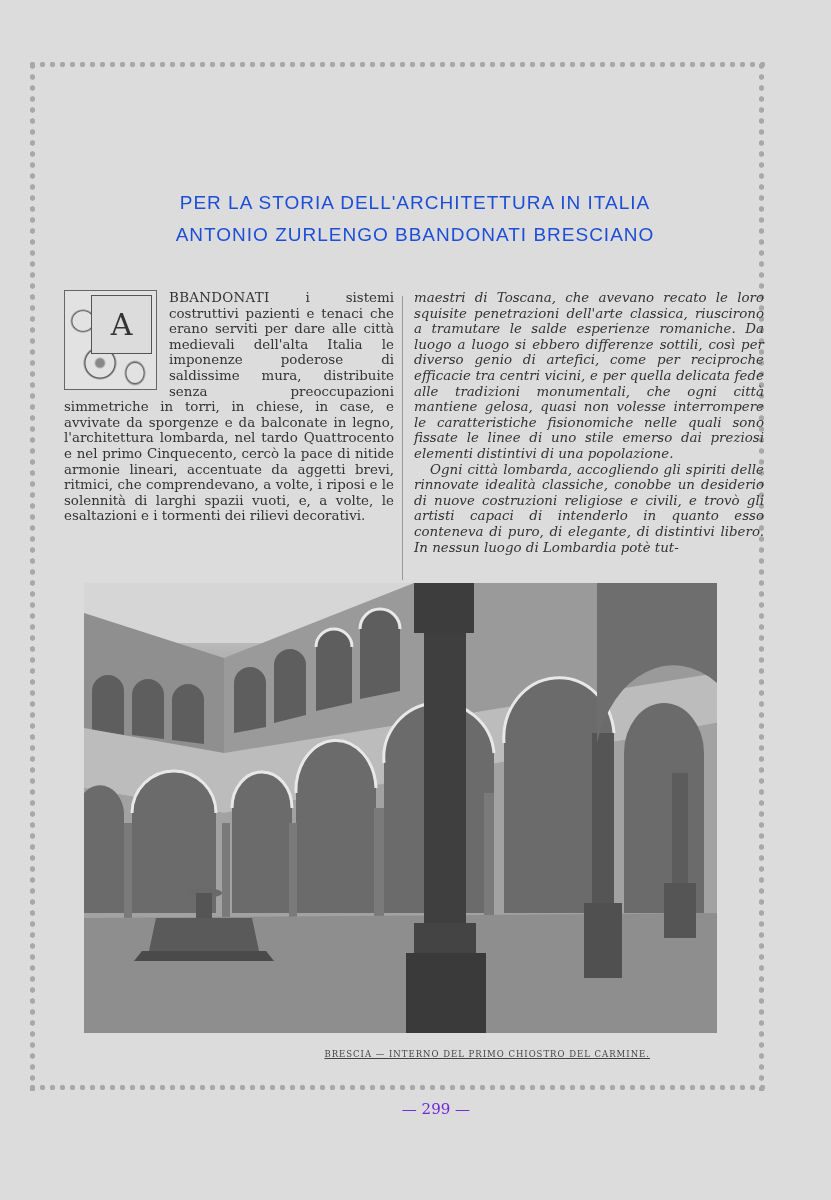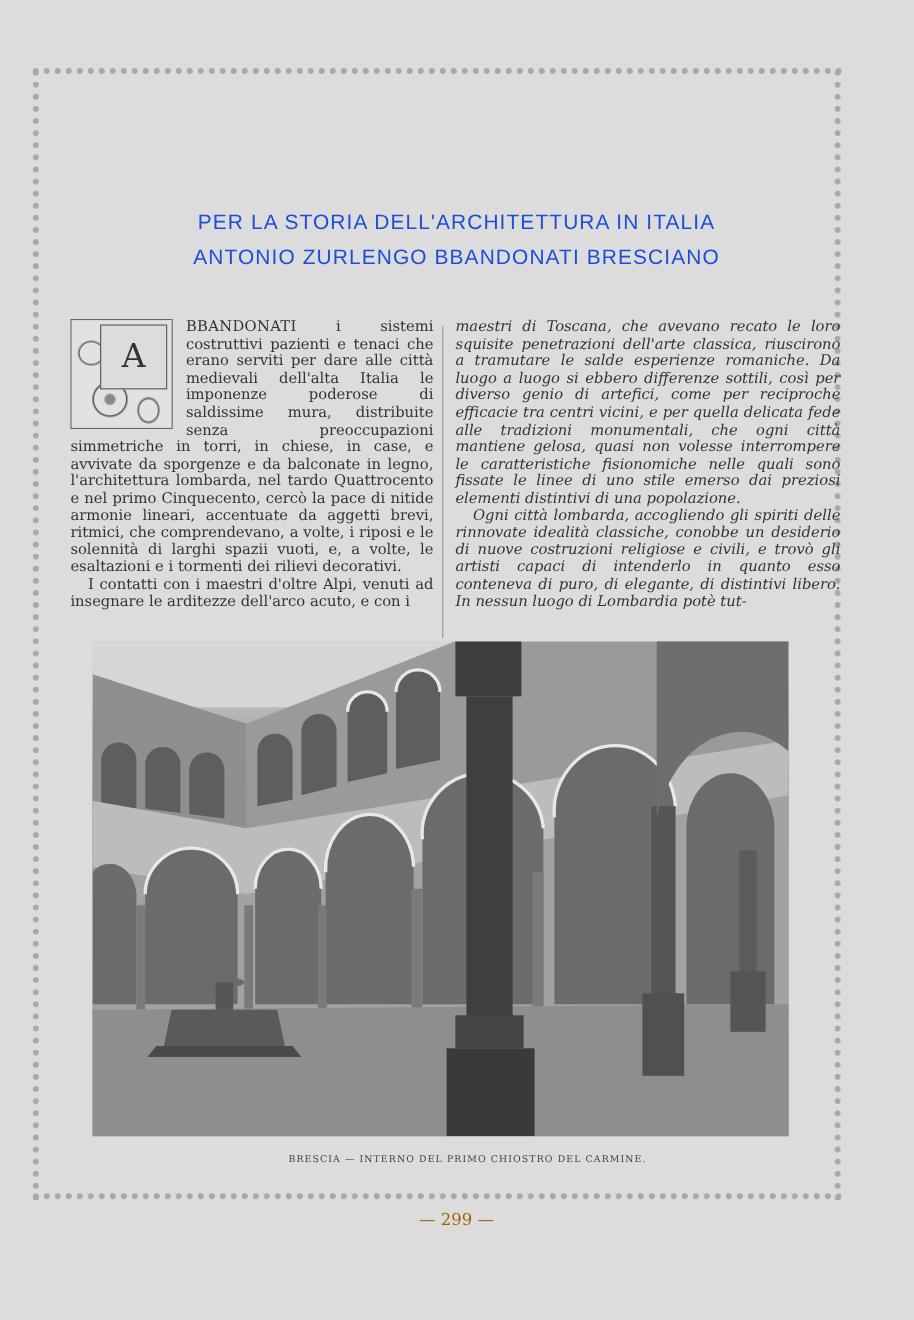--- a/index.html
+++ b/index.html
@@ -100,53 +100,53 @@
     width: 633px; height: 450px;
     overflow: hidden;
     background: linear-gradient(180deg, #d0d0d0 0%, #bdbdbd 12%, #8c8c8c 30%, #a7a7a7 55%, #9a9a9a 75%, #8b8b8b 100%);
   }
   .photo svg { display: block; }
 
   .caption {
     position: absolute;
     left: 200px; width: 450px;
     top: 1049px;
-    text-align: center;
+    text-align: right;
     font-size: 8.5px;
     letter-spacing: 1px;
     color: #444;
+    text-decoration: underline;
   }
   .pagenum {
     position: absolute;
     left: 360px; width: 110px;
     top: 1100px;
-    text-align: center;
+    text-align: right;
     font-size: 15px;
-    color: #a16207;
+    color: #6d28d9;
   }
 </style>
 </head>
 <body>
 
 <div class="frame">
   <div class="edge top"></div>
   <div class="edge bottom"></div>
   <div class="edge left"></div>
   <div class="edge right"></div>
 </div>
 
 <h1 class="title t1">PER LA STORIA DELL'ARCHITETTURA IN ITALIA</h1>
 <h2 class="title t2">ANTONIO ZURLENGO BBANDONATI BRESCIANO</h2>
 
 <div class="col col-left">
   <div class="dropcap">
     <div class="box">A</div>
   </div>
   <p class="first"><span class="lead-word">BBANDONATI</span><span> i sistemi costruttivi pazienti e tenaci che erano serviti per dare alle città medievali dell'alta Italia le imponenze poderose di saldissime mura, distribuite senza preoccupazioni simmetriche in torri, in chiese, in case, e avvivate da sporgenze e da balconate in legno, l'architettura lombarda, nel tardo Quattrocento e nel primo Cinquecento, cercò la pace di nitide armonie lineari, accentuate da aggetti brevi, ritmici, che comprendevano, a volte, i riposi e le solennità di larghi spazii vuoti, e, a volte, le esaltazioni e i tormenti dei rilievi decorativi.</span></p>
-  <p>I contatti con i maestri d'oltre Alpi, venuti ad insegnare le arditezze dell'arco acuto, e con i</p>
 </div>
 
 <div class="col-divider"></div>
 
 <div class="col col-right">
   <p class="first">maestri di Toscana, che avevano recato le loro squisite penetrazioni dell'arte classica, riuscirono a tramutare le salde esperienze romaniche. Da luogo a luogo si ebbero differenze sottili, così per diverso genio di artefici, come per reciproche efficacie tra centri vicini, e per quella delicata fede alle tradizioni monumentali, che ogni città mantiene gelosa, quasi non volesse interrompere le caratteristiche fisionomiche nelle quali sono fissate le linee di uno stile emerso dai preziosi elementi distintivi di una popolazione.</p>
   <p>Ogni città lombarda, accogliendo gli spiriti delle rinnovate idealità classiche, conobbe un desiderio di nuove costruzioni religiose e civili, e trovò gli artisti capaci di intenderlo in quanto esso conteneva di puro, di elegante, di distintivi libero. In nessun luogo di Lombardia potè tut-</p>
 </div>
 
 <div class="photo">

